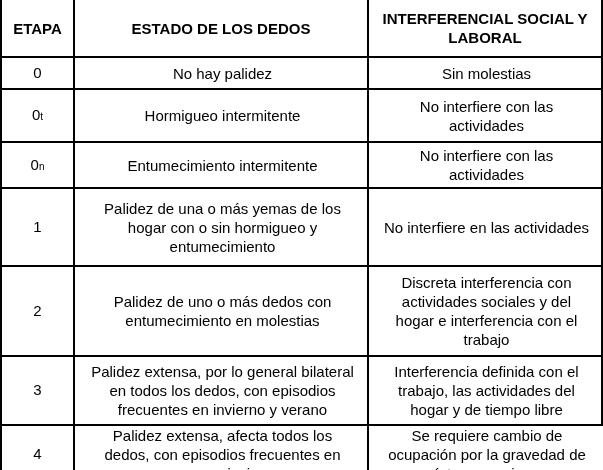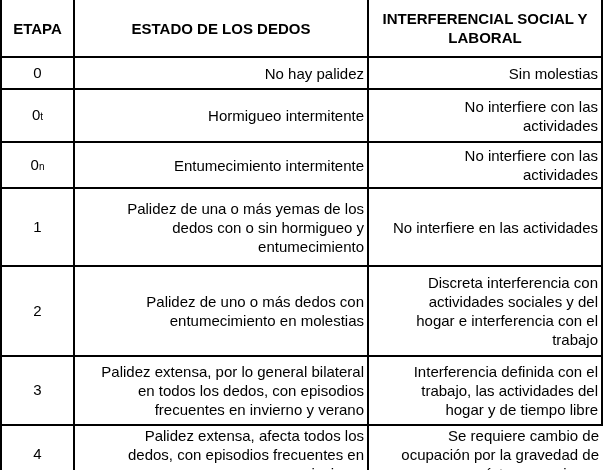--- a/index.html
+++ b/index.html
@@ -37,21 +37,21 @@
     font-size: 15px;
     line-height: 19px;
     padding: 0;
   }
   td.cell-etapa .sub {
     font-size: 10px;
   }
   td.cell-estado, td.cell-interf {
     font-size: 15px;
     line-height: 19px;
-    text-align: right;
+    text-align: center;
     white-space: pre-line;
     padding: 0 3px 0 6px;
     border-radius: 10px;
   }
   tr.r-head { height: 57px; }
   tr.r-0    { height: 32px; }
   tr.r-0t   { height: 53px; }
   tr.r-0n   { height: 46px; margin-top: 9px; }
   tr.r-1    { height: 78px; }
   tr.r-2    { height: 90px; }
@@ -90,21 +90,21 @@
     </tr>
     <tr class="r-0n">
       <td class="cell-etapa"><span>0</span><span class="sub">n</span></td>
       <td class="cell-estado">Entumecimiento intermitente</td>
       <td class="cell-interf">No interfiere con las
 actividades</td>
     </tr>
     <tr class="r-1">
       <td class="cell-etapa"><span>1</span><span class="sub"></span></td>
       <td class="cell-estado">Palidez de una o más yemas de los
-dedos con o sin hormigueo y
+hogar con o sin hormigueo y
 entumecimiento</td>
       <td class="cell-interf">No interfiere en las actividades</td>
     </tr>
     <tr class="r-2">
       <td class="cell-etapa"><span>2</span><span class="sub"></span></td>
       <td class="cell-estado">Palidez de uno o más dedos con
 entumecimiento en molestias</td>
       <td class="cell-interf">Discreta interferencia con
 actividades sociales y del
 hogar e interferencia con el

